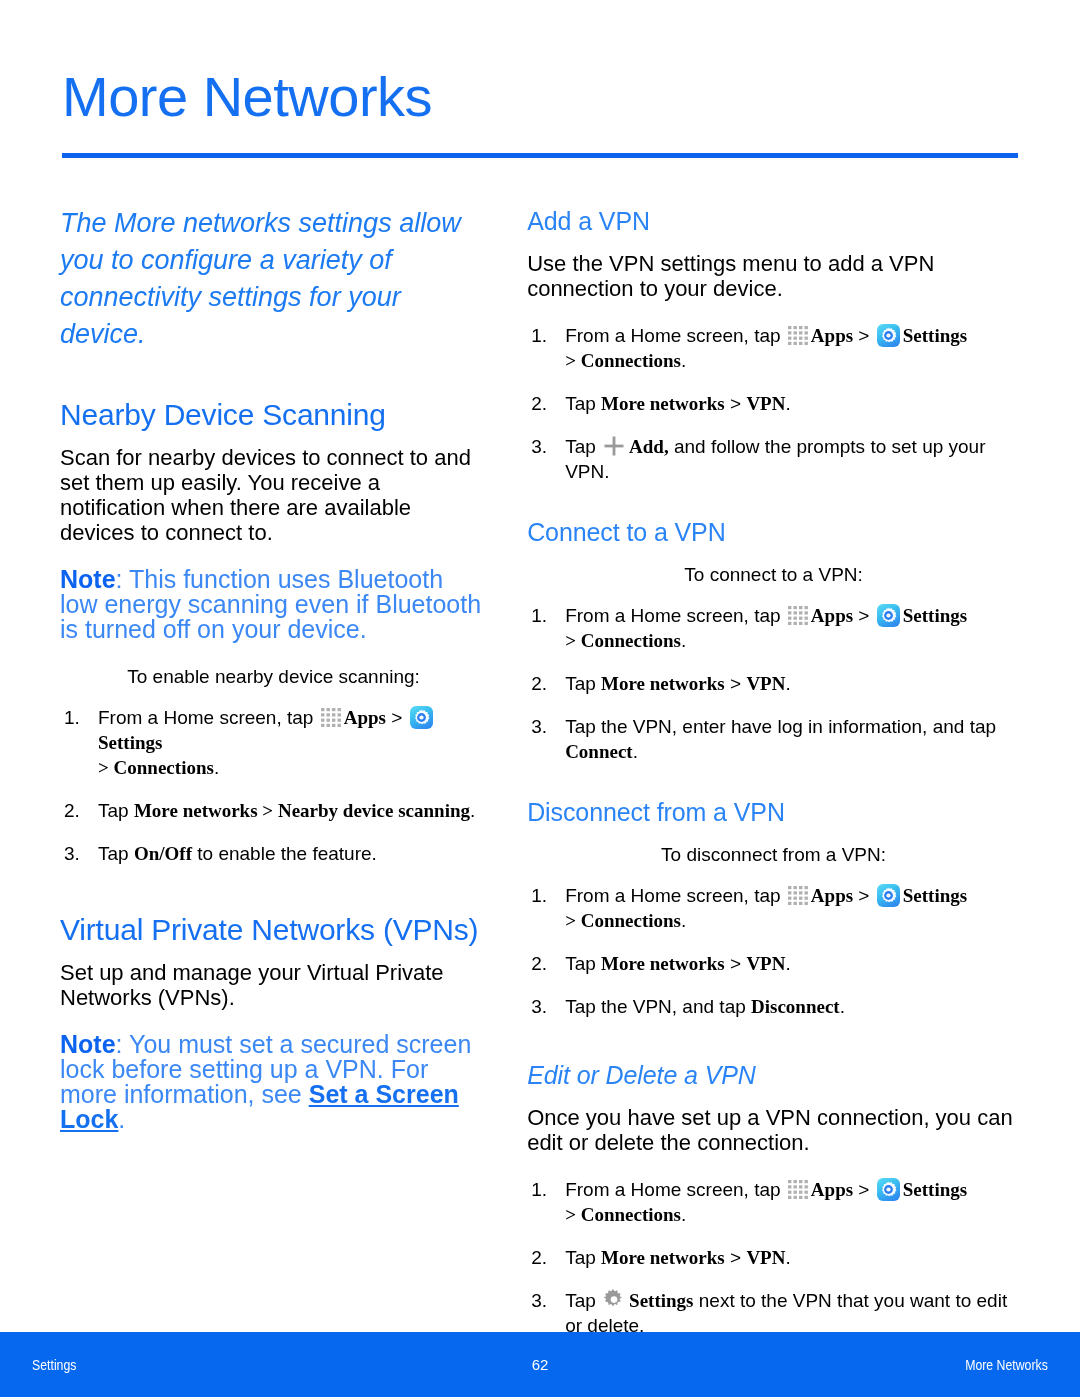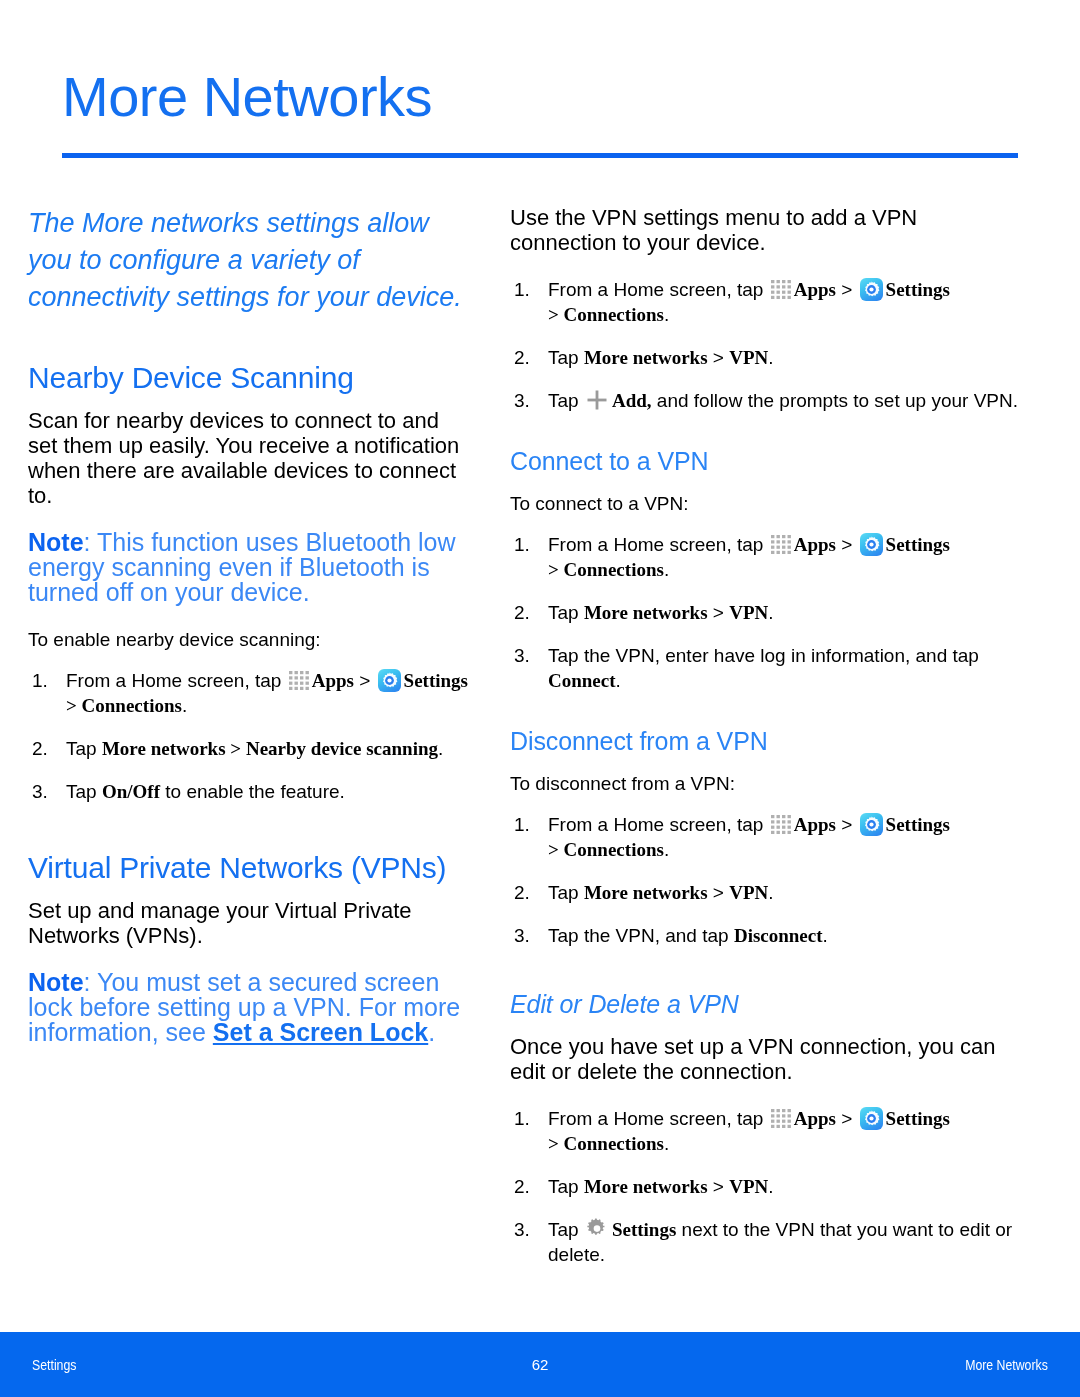--- a/index.html
+++ b/index.html
@@ -37,21 +37,21 @@
 
   
   .columns {
     position: absolute;
     left: 0;
     top: 205px;
     width: 1080px;
     display: flex;
     gap: 0px;
   }
-  .col-left { width: 510px; padding-left: 28px; padding-right: 40px; }
+  .col-left { width: 510px; padding-left: 28px; padding-right: 40px; margin-left: 32px; }
   .col-right { width: 570px; padding-left: 0px; padding-right: 60px; }
 
   
   .intro {
     color: #1c7bf2;
     font-style: italic;
     font-size: 27px;
     line-height: 37px;
     margin: 0 0 44px 0;
   }
@@ -74,21 +74,21 @@
     letter-spacing: -0.1px;
   }
 
   
   p.body {
     font-size: 22px;
     line-height: 25px;
     margin: 0 0 22px 0;
     color: #000;
   }
-  p.lead { font-size: 19px; line-height: 25px; margin: 0 0 16px 0; }
+  p.lead { font-size: 19px; line-height: 25px; margin: 0 0 16px 0; text-align: center; }
 
   
   p.note {
     font-size: 25px;
     line-height: 25px;
     margin: 0 0 22px 0;
     color: #3b88f5;
   }
   p.note .note-label { font-weight: bold; color: #0b63ef; }
   p.note a.link {
@@ -237,20 +237,21 @@
       <h2 class="sec" style="margin-top:46px;">Virtual Private Networks (VPNs)</h2>
       <p class="body">Set up and manage your Virtual Private Networks (VPNs).</p>
       <p class="note">
         <span class="note-label">Note</span><span>: You must set a secured screen lock before setting up a VPN. For more information, see </span><a class="link" href="#">Set a Screen Lock</a><span>.</span>
       </p>
 
     </div>
 
     <div class="col-right">
 
+      <h3 class="sub">Add a VPN</h3>
       <p class="body">Use the VPN settings menu to add a VPN connection to your device.</p>
       <ol class="steps">
         <li>
           <span class="num">1.</span>
           <span>From a Home screen, tap </span><span class="icon apps-icon"><svg viewBox="0 0 20 19" width="20" height="19">
                 <g fill="#b0b0b0">
                   <rect x="0" y="0" width="3.4" height="3.2"></rect>
                   <rect x="5.5" y="0" width="3.4" height="3.2"></rect>
                   <rect x="11" y="0" width="3.4" height="3.2"></rect>
                   <rect x="16.5" y="0" width="3.4" height="3.2"></rect>

